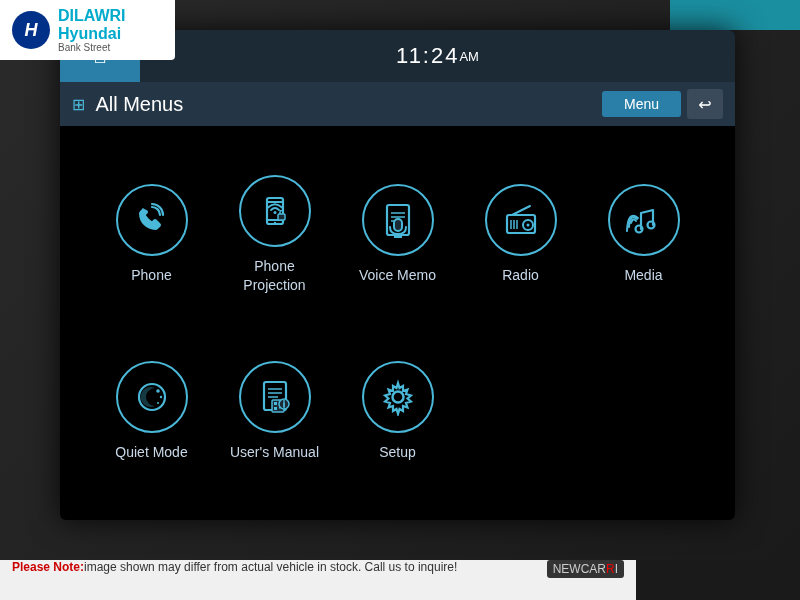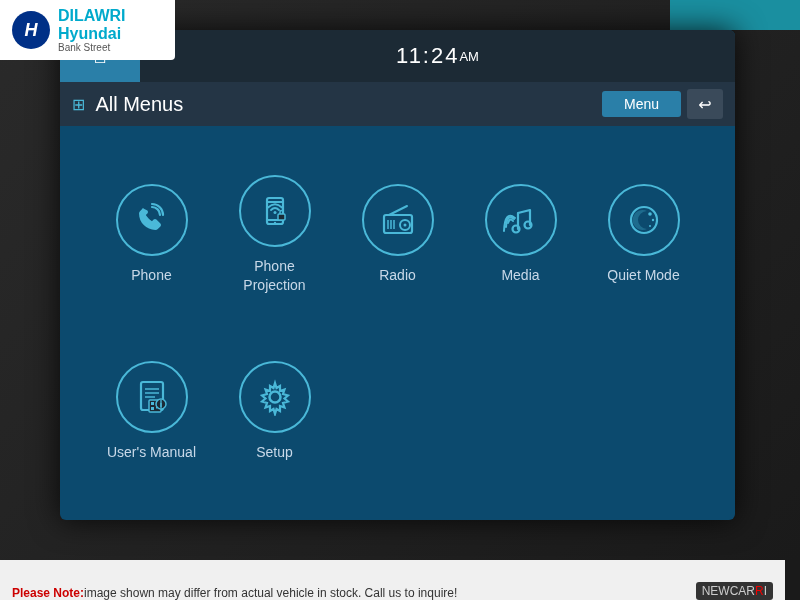--- a/index.html
+++ b/index.html
@@ -58,21 +58,21 @@
       color: #555;
     }
 
     
     #screen {
       position: absolute;
       top: 30px;
       left: 60px;
       width: 675px;
       height: 490px;
-      background: #0c4a6e;
+      background: #000000;
       border-radius: 6px;
       overflow: hidden;
       box-shadow: 0 0 30px rgba(0,0,0,0.8);
     }
 
     
     #top-bar {
       width: 100%;
       height: 52px;
       background: #1c2a35;
@@ -197,25 +197,25 @@
     
     svg {
       fill: #4ab8d8;
     }
 
     
     #note-bar {
       position: absolute;
       bottom: 0;
       left: 0;
-      width: 785px;
+      width: 636px;
       height: 40px;
       background: #f0f0f0;
       display: flex;
-      align-items: flex-end;
+      align-items: flex-start;
       padding: 0 12px;
       font-size: 12px;
       color: #333;
     }
     #note-bar strong {
       color: #cc0000;
     }
     #newcar-logo {
       margin-left: auto;
       font-size: 10px;
@@ -308,20 +308,37 @@
           <path d="M12 15.5 Q19 9 26 15.5" fill="none" stroke="#4ab8d8" stroke-width="1.8" stroke-linecap="round"></path>
           <circle cx="19" cy="20.5" r="1.5" fill="#4ab8d8"></circle>
 
           <rect x="22" y="22" width="7" height="6" rx="1" fill="#1c2a35" stroke="#4ab8d8" stroke-width="1.5"></rect>
           <path d="M24 22 v-2 a1.5 1.5 0 0 1 3 0 v2" fill="none" stroke="#4ab8d8" stroke-width="1.5"></path>
         </svg>
       </div>
       <span class="item-label">Phone<br>Projection</span>
     </div>
 
+    <div class="menu-item">
+      <div class="icon-circle">
+        <svg width="38" height="38" viewBox="0 0 38 38">
+
+          <rect x="8" y="4" width="22" height="30" rx="2" fill="none" stroke="#4ab8d8" stroke-width="2.2"></rect>
+          <line x1="12" y1="12" x2="26" y2="12" stroke="#4ab8d8" stroke-width="1.5"></line>
+          <line x1="12" y1="16" x2="26" y2="16" stroke="#4ab8d8" stroke-width="1.5"></line>
+          <line x1="12" y1="20" x2="20" y2="20" stroke="#4ab8d8" stroke-width="1.5"></line>
+
+          <rect x="15" y="18" width="8" height="12" rx="4" fill="#1c2a35" stroke="#4ab8d8" stroke-width="2"></rect>
+          <path d="M11 26 Q11 33 19 33 Q27 33 27 26" fill="none" stroke="#4ab8d8" stroke-width="2" stroke-linecap="round"></path>
+          <line x1="19" y1="33" x2="19" y2="36" stroke="#4ab8d8" stroke-width="2"></line>
+          <line x1="15" y1="36" x2="23" y2="36" stroke="#4ab8d8" stroke-width="2"></line>
+        </svg>
+      </div>
+      <span class="item-label">Voice Memo</span>
+    </div>
 
     <div class="menu-item">
       <div class="icon-circle">
         <svg width="38" height="38" viewBox="0 0 38 38">
 
           <rect x="5" y="14" width="28" height="18" rx="2" fill="none" stroke="#4ab8d8" stroke-width="2.2"></rect>
 
           <line x1="10" y1="14" x2="28" y2="5" stroke="#4ab8d8" stroke-width="2" stroke-linecap="round"></line>
 
           <line x1="9" y1="19" x2="9" y2="28" stroke="#4ab8d8" stroke-width="1.5"></line>

